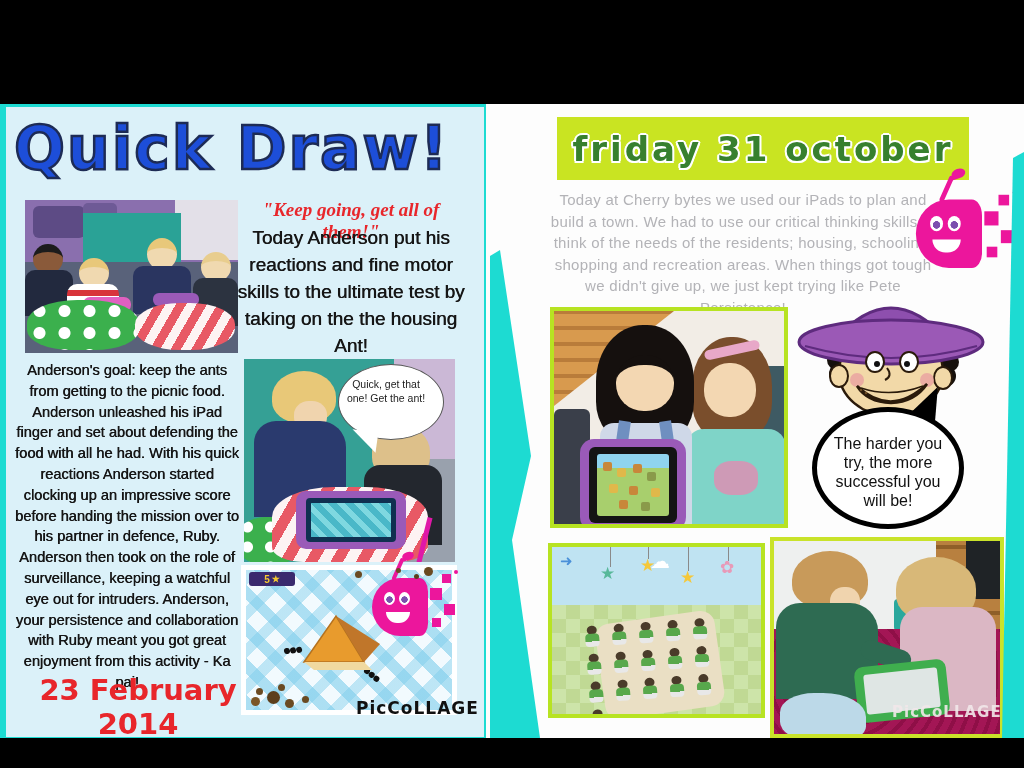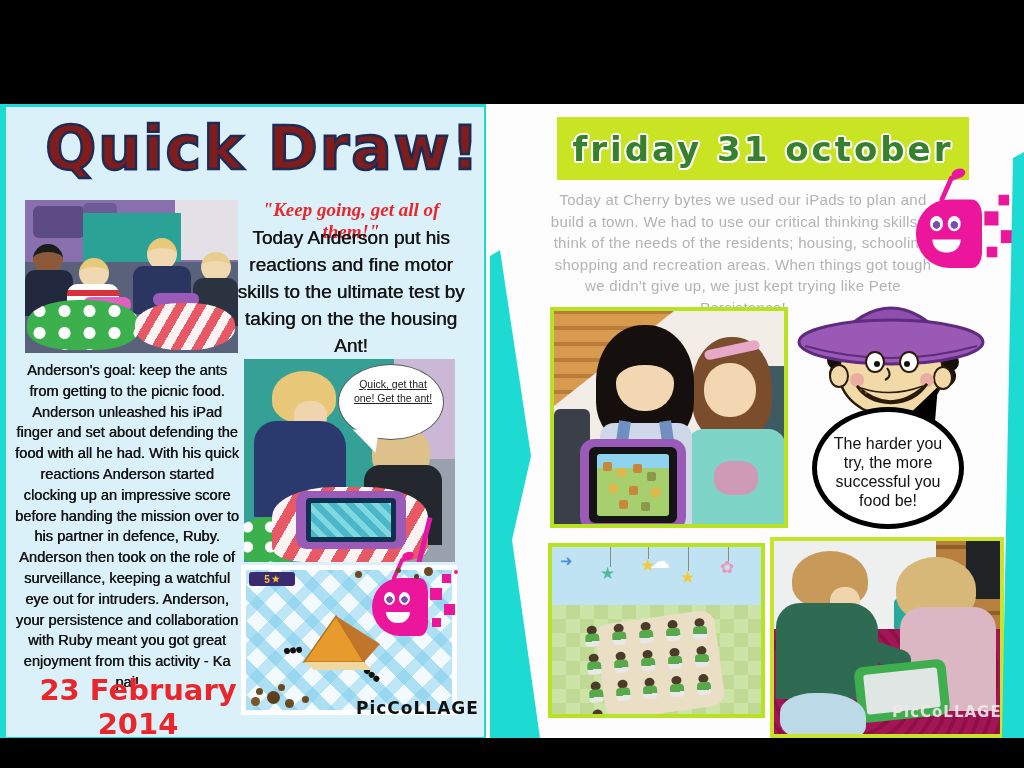--- a/index.html
+++ b/index.html
@@ -5,22 +5,22 @@
   html,body{margin:0;padding:0;background:#000;width:1024px;height:768px;overflow:hidden;}
   *{box-sizing:border-box;}
   body{font-family:"Liberation Sans", sans-serif;}
 
   .stage{position:absolute;left:0;top:0;width:1024px;height:768px;background:#000;}
   .collage{position:absolute;left:0;top:104px;width:1024px;height:634px;background:#1ddbd2;overflow:hidden;}
   .wedges{position:absolute;left:0;top:0;width:1024px;height:634px;pointer-events:none;z-index:5;}
 
   
   .page-left{position:absolute;left:6px;top:3px;width:478px;height:630px;background:#dbf1f9;}
-  .ql-title{position:absolute;left:18px;top:6px;width:100%;text-align:center;
-    font:bold 60px "DejaVu Sans",sans-serif;color:#7f1d1d;letter-spacing:2px;
+  .ql-title{position:absolute;left:8px;top:6px;width:100%;text-align:left;
+    font:bold 60px "DejaVu Sans",sans-serif;color:#1d4ed8;letter-spacing:2px;
     -webkit-text-stroke:2.5px #1d2b55;}
   .ql-quote{position:absolute;left:228px;top:92px;width:234px;text-align:center;
     font:bold italic 19px "Liberation Serif",serif;color:#e8262b;}
   .ql-intro{position:absolute;left:226px;top:117px;width:238px;text-align:center;
     font:19px "Liberation Sans",sans-serif;color:#161616;line-height:27px;
     text-shadow:.5px 0 currentColor;}
   .ql-story{position:absolute;left:8px;top:253px;width:226px;text-align:center;
     font:14.6px "Liberation Sans",sans-serif;color:#161616;line-height:20.8px;
     text-shadow:.45px 0 currentColor;}
   .ql-date{position:absolute;left:20px;top:566px;width:224px;text-align:center;
@@ -68,22 +68,22 @@
     background:repeating-linear-gradient(120deg,#e85965 0 11px,#fdf3f3 11px 22px);}
   .p2-pillow-green{position:absolute;left:-8px;top:158px;width:66px;height:48px;border-radius:45%;
     background-color:#3bb04d;background-image:radial-gradient(circle,#fff 0 5px,transparent 6px);background-size:23px 20px;}
   .p2-ipad{position:absolute;left:52px;top:132px;width:110px;height:58px;background:#9a5ab8;border-radius:10px;}
   .p2-screen{position:absolute;left:10px;top:7px;width:90px;height:44px;background:#103050;border-radius:4px;}
   .p2-screen i{position:absolute;left:5px;top:5px;width:80px;height:34px;display:block;
     background:repeating-linear-gradient(45deg,#4ab8c8 0 6px,#7fd8e0 6px 12px);}
   .p2-stylus{position:absolute;left:178px;top:158px;width:5px;height:46px;background:#e018a8;transform:rotate(14deg);}
   .speech1{position:absolute;left:94px;top:5px;width:106px;height:76px;background:#fff;border:1.5px solid #555;
     border-radius:50%;z-index:3;}
-  .speech1 .txt{position:absolute;left:11px;top:13px;width:86px;text-align:center;
-    font:10.5px "Liberation Sans",sans-serif;color:#222;line-height:13.5px;text-decoration:underline;}
+  .speech1 .txt{position:absolute;left:4px;top:13px;width:86px;text-align:center;
+    font:10.5px "Liberation Sans",sans-serif;color:#222;line-height:13.5px;}
   .speech1 .tail{position:absolute;left:12px;top:66px;width:0;height:0;border-right:26px solid #fff;
     border-bottom:20px solid transparent;transform:rotate(8deg);}
 
   
   .game1{position:absolute;left:235px;top:458px;width:216px;height:150px;background:#fff;padding:5px;}
   .g1-field{position:relative;width:100%;height:100%;overflow:visible;background-color:#f2fafe;
     background-image:repeating-linear-gradient(45deg,rgba(125,205,235,.6) 0 11px,rgba(255,255,255,0) 11px 26px),
       repeating-linear-gradient(-45deg,rgba(125,205,235,.45) 0 11px,rgba(255,255,255,0) 11px 26px);}
   .g1-score{position:absolute;left:3px;top:2px;width:46px;height:14px;background:#3a2a6e;border-radius:3px;
     display:flex;align-items:center;justify-content:center;gap:2px;
@@ -333,21 +333,21 @@
         <circle cx="132" cy="90" r="7" fill="#e8a0a0" opacity="0.8"></circle>
         <path d="M92,78 q6,8 -2,12" fill="none" stroke="#2a1a0a" stroke-width="2"></path>
         <path d="M62,96 Q96,128 132,94 Q120,112 96,113 Q72,112 62,96 Z" fill="#fff" stroke="#2a1a0a" stroke-width="2.5"></path>
         <path d="M66,98 Q96,108 128,96" fill="none" stroke="#2a1a0a" stroke-width="1.5"></path>
         <circle cx="66" cy="100" r="1.3" fill="#6a4a22"></circle>
         <circle cx="71" cy="103" r="1.3" fill="#6a4a22"></circle>
       </svg>
 
       <div class="speech2">
         <div class="tail"></div>
-        <div class="txt">The harder you try, the more successful you food be!</div>
+        <div class="txt">The harder you try, the more successful you will be!</div>
       </div>
 
       <div class="game2">
         <div class="g2-sky"></div>
         <div class="g2-string" style="left:58px;height:20px;"></div>
         <div class="g2-string" style="left:96px;height:12px;"></div>
         <div class="g2-string" style="left:136px;height:24px;"></div>
         <div class="g2-string" style="left:176px;height:14px;"></div>
         <span class="g2-orn" style="left:8px;top:6px;color:#4a90d9;font-size:15px;">➜</span>
         <span class="g2-orn" style="left:48px;top:18px;color:#58b89a;">★</span>

